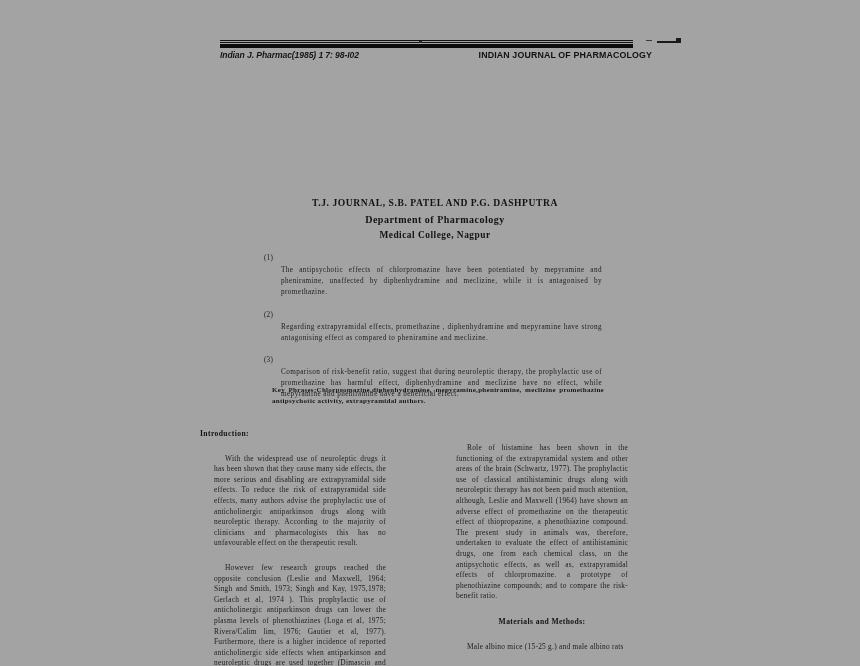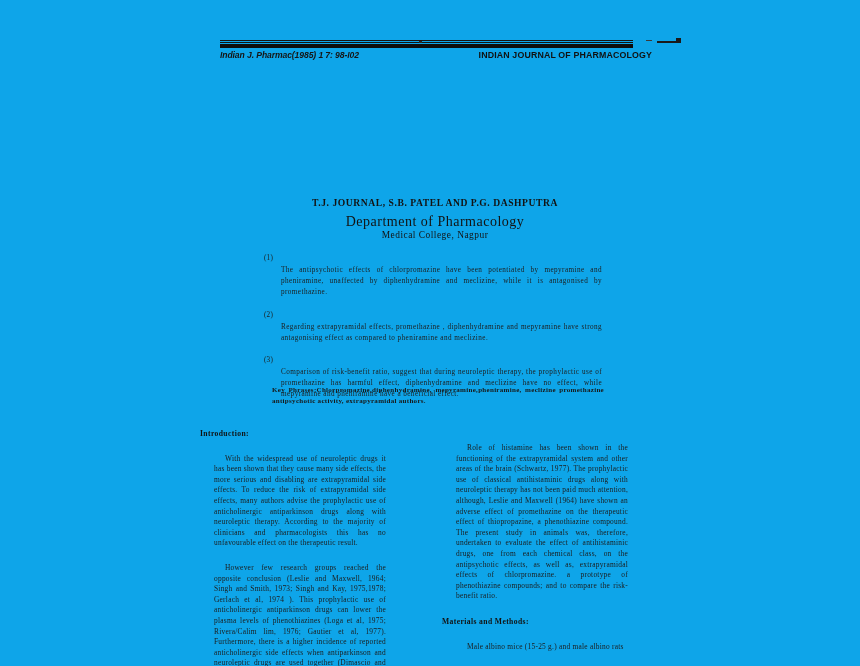--- a/index.html
+++ b/index.html
@@ -12,21 +12,21 @@
     background: #fbfbf9;
     font-family: "Liberation Serif", serif;
     color: #1a1a1a;
     overflow: hidden;
   }
 
   .page {
     position: relative;
     width: 860px;
     height: 666px;
-    background: #0ea5e9;
+    background: #a3a3a3;
   }
 
   
   .rule-block {
     position: absolute;
     left: 220px;
     top: 40px;
     width: 413px;
   }
   .rule-thin {
@@ -137,33 +137,33 @@
     letter-spacing: 0.55px;
     color: #131313;
   }
   .dept {
     position: absolute;
     left: 200px;
     top: 214px;
     width: 470px;
     text-align: center;
     font-family: "Liberation Serif", serif;
-    font-weight: normal;
-    font-size: 14px;
+    font-weight: bold;
+    font-size: 10px;
     letter-spacing: 0.5px;
     color: #131313;
   }
   .college {
     position: absolute;
     left: 200px;
     top: 230px;
     width: 470px;
     text-align: center;
     font-family: "Liberation Serif", serif;
-    font-weight: normal;
+    font-weight: bold;
     font-size: 9.4px;
     letter-spacing: 0.5px;
     color: #131313;
   }
 
   
   .abstract {
     position: absolute;
     left: 264px;
     top: 253px;
@@ -225,20 +225,21 @@
     color: #121212;
     margin-bottom: 13px;
   }
   .sec-head-mid {
     font-weight: bold;
     font-size: 7.6px;
     letter-spacing: 0.4px;
     color: #121212;
     margin-top: 15px;
     margin-bottom: 13px;
+    text-align: center;
   }
   .para {
     text-align: justify;
     text-indent: 11px;
     margin: 14px;
   }
   .para + .para { margin-top: 0px; }
 </style>
 </head>
 <body>

